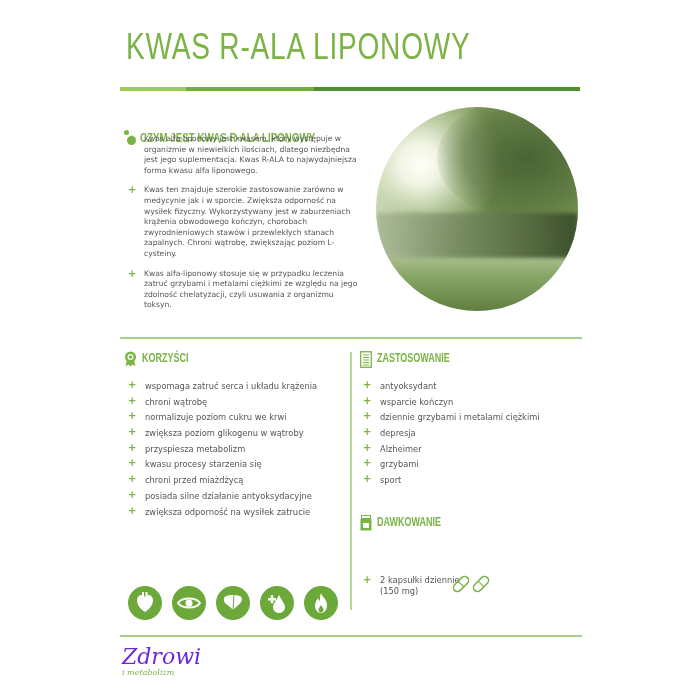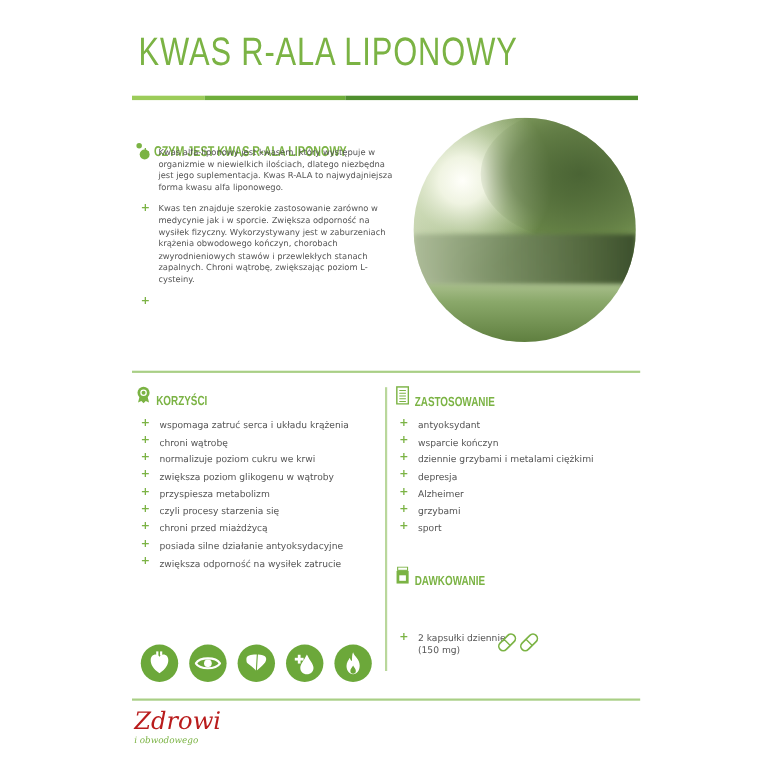--- a/index.html
+++ b/index.html
@@ -30,40 +30,40 @@
       radial-gradient(ellipse at 70% 35%, #5c7a3c 0%, #6f8d4c 30%, #8aa36a 55%, #c7d3b1 75%),
       #9fb384; }
   .photo .trees { position: absolute; left: 0; top: 52%; width: 100%; height: 22%; background: linear-gradient(90deg, rgba(170,185,150,0.9), rgba(120,140,100,0.9) 40%, rgba(80,100,60,0.95) 80%, rgba(60,80,45,1)); filter: blur(2px); }
   .photo .canopy { position: absolute; left: 30%; top: -5%; width: 90%; height: 60%; border-radius: 50%; background: radial-gradient(ellipse, rgba(70,95,50,0.85) 0%, rgba(90,115,65,0.6) 50%, rgba(0,0,0,0) 75%); }
 
   .divider-h { position: absolute; height: 2px; background: #a9cf86; }
   .div1 { left: 120px; top: 337px; width: 462px; }
   .div2 { left: 120px; top: 635px; width: 462px; }
   .div-v { position: absolute; left: 350px; top: 352px; width: 2px; height: 258px; background: #b9d79b; }
 
-  .sec-head { position: absolute; display: flex; align-items: flex-end; }
+  .sec-head { position: absolute; display: flex; align-items: flex-start; }
   .sec-head .h-cond { font-size: 12px; margin-left: 5px; }
   .benefits-head { left: 124px; top: 351px; }
   .uses-head { left: 360px; top: 351px; }
   .dose-head { left: 360px; top: 515px; }
 
   .list { position: absolute; margin: 0; padding: 0; list-style: none; }
   .list li { position: relative; padding-left: 17px; font-size: 8.3px; height: 15.7px; line-height: 12px; color: #555; white-space: nowrap; }
   .benefits-list { left: 128px; top: 380px; }
   .uses-list { left: 363px; top: 380px; }
   .dose-list { left: 363px; top: 575px; }
   .dose-list li { white-space: normal; width: 90px; height: auto; line-height: 11px; }
 
   .pills { position: absolute; left: 452px; top: 574px; display: flex; gap: 2px; }
 
   .icons-row { position: absolute; left: 128px; top: 586px; display: flex; gap: 10px; }
   .circ { width: 34px; height: 34px; border-radius: 50%; background: #6ca83a; display: flex; align-items: center; justify-content: center; }
 
   .logo { position: absolute; left: 122px; top: 646px; }
-  .logo .big { font-family: "DejaVu Serif", serif; font-style: italic; font-size: 22px; color: #b91c1c; line-height: 22px; }
+  .logo .big { font-family: "DejaVu Serif", serif; font-style: italic; font-size: 22px; color: #6d28d9; line-height: 22px; }
   .logo .small { font-family: "DejaVu Serif", serif; font-style: italic; font-size: 8px; color: #7bb344; line-height: 10px; }
 </style>
 </head>
 <body>
 
 <div class="title">KWAS R-ALA LIPONOWY</div>
 <div class="top-bar">
   <div class="seg1"></div>
   <div class="seg2"></div>
   <div class="seg3"></div>
@@ -72,21 +72,21 @@
 <div class="intro-head">
   <span class="dots">
       <span class="d1"></span>
       <span class="d2"></span>
     </span>
   <span class="h-cond">CZYM JEST KWAS R-ALA LIPONOWY</span>
 </div>
 <ul class="intro-list">
   <li><span class="plus">+</span><span>Kwas alfa-liponowy jest kwasem, który występuje w organizmie w niewielkich ilościach, dlatego niezbędna jest jego suplementacja. Kwas R-ALA to najwydajniejsza forma kwasu alfa liponowego.</span></li>
   <li><span class="plus">+</span><span>Kwas ten znajduje szerokie zastosowanie zarówno w medycynie jak i w sporcie. Zwiększa odporność na wysiłek fizyczny. Wykorzystywany jest w zaburzeniach krążenia obwodowego kończyn, chorobach zwyrodnieniowych stawów i przewlekłych stanach zapalnych. Chroni wątrobę, zwiększając poziom L-cysteiny.</span></li>
-  <li><span class="plus">+</span></li>
+  <li><span class="plus">+</span><span>Kwas alfa-liponowy stosuje się w przypadku leczenia zatruć grzybami i metalami ciężkimi ze względu na jego zdolność chelatyzacji, czyli usuwania z organizmu toksyn.</span></li>
 </ul>
 
 <div class="photo">
   <div class="canopy"></div>
   <div class="trees"></div>
 </div>
 
 <div class="divider-h div1"></div>
 <div class="div-v"></div>
 <div class="divider-h div2"></div>
@@ -101,21 +101,21 @@
     </svg>
   </span>
   <span class="h-cond">KORZYŚCI</span>
 </div>
 <ul class="list benefits-list">
   <li><span class="plus">+</span><span>wspomaga zatruć serca i układu krążenia</span></li>
   <li><span class="plus">+</span><span>chroni wątrobę</span></li>
   <li><span class="plus">+</span><span>normalizuje poziom cukru we krwi</span></li>
   <li><span class="plus">+</span><span>zwiększa poziom glikogenu w wątroby</span></li>
   <li><span class="plus">+</span><span>przyspiesza metabolizm</span></li>
-  <li><span class="plus">+</span><span>czyli procesy starzenia się</span></li>
+  <li><span class="plus">+</span><span>kwasu procesy starzenia się</span></li>
   <li><span class="plus">+</span><span>chroni przed miażdżycą</span></li>
   <li><span class="plus">+</span><span>posiada silne działanie antyoksydacyjne</span></li>
   <li><span class="plus">+</span><span>zwiększa odporność na wysiłek zatrucie</span></li>
 </ul>
 
 <div class="icons-row">
   <div class="circ">
     <svg width="20" height="22" viewBox="0 0 20 22">
         <path d="M10 20 C4 16 2 12 2 8 C2 5 4 3 6.5 3 C8 3 9.3 4 10 5 C10.7 4 12 3 13.5 3 C16 3 18 5 18 8 C18 12 16 16 10 20 Z" fill="#fff"></path>
         <rect x="7" y="0" width="2" height="5" fill="#fff"></rect>
@@ -199,14 +199,14 @@
         <g transform="rotate(45 9 10)">
           <rect x="5" y="1" width="8" height="18" rx="4" fill="none" stroke="#7bb344" stroke-width="1.5"></rect>
           <line x1="5" y1="10" x2="13" y2="10" stroke="#7bb344" stroke-width="1.2"></line>
         </g>
       </svg>
   </span>
 </div>
 
 <div class="logo">
   <div class="big">Zdrowi</div>
-  <div class="small">i obwodowego</div>
+  <div class="small">i metabolizm</div>
 </div>
 
 </body></html>

